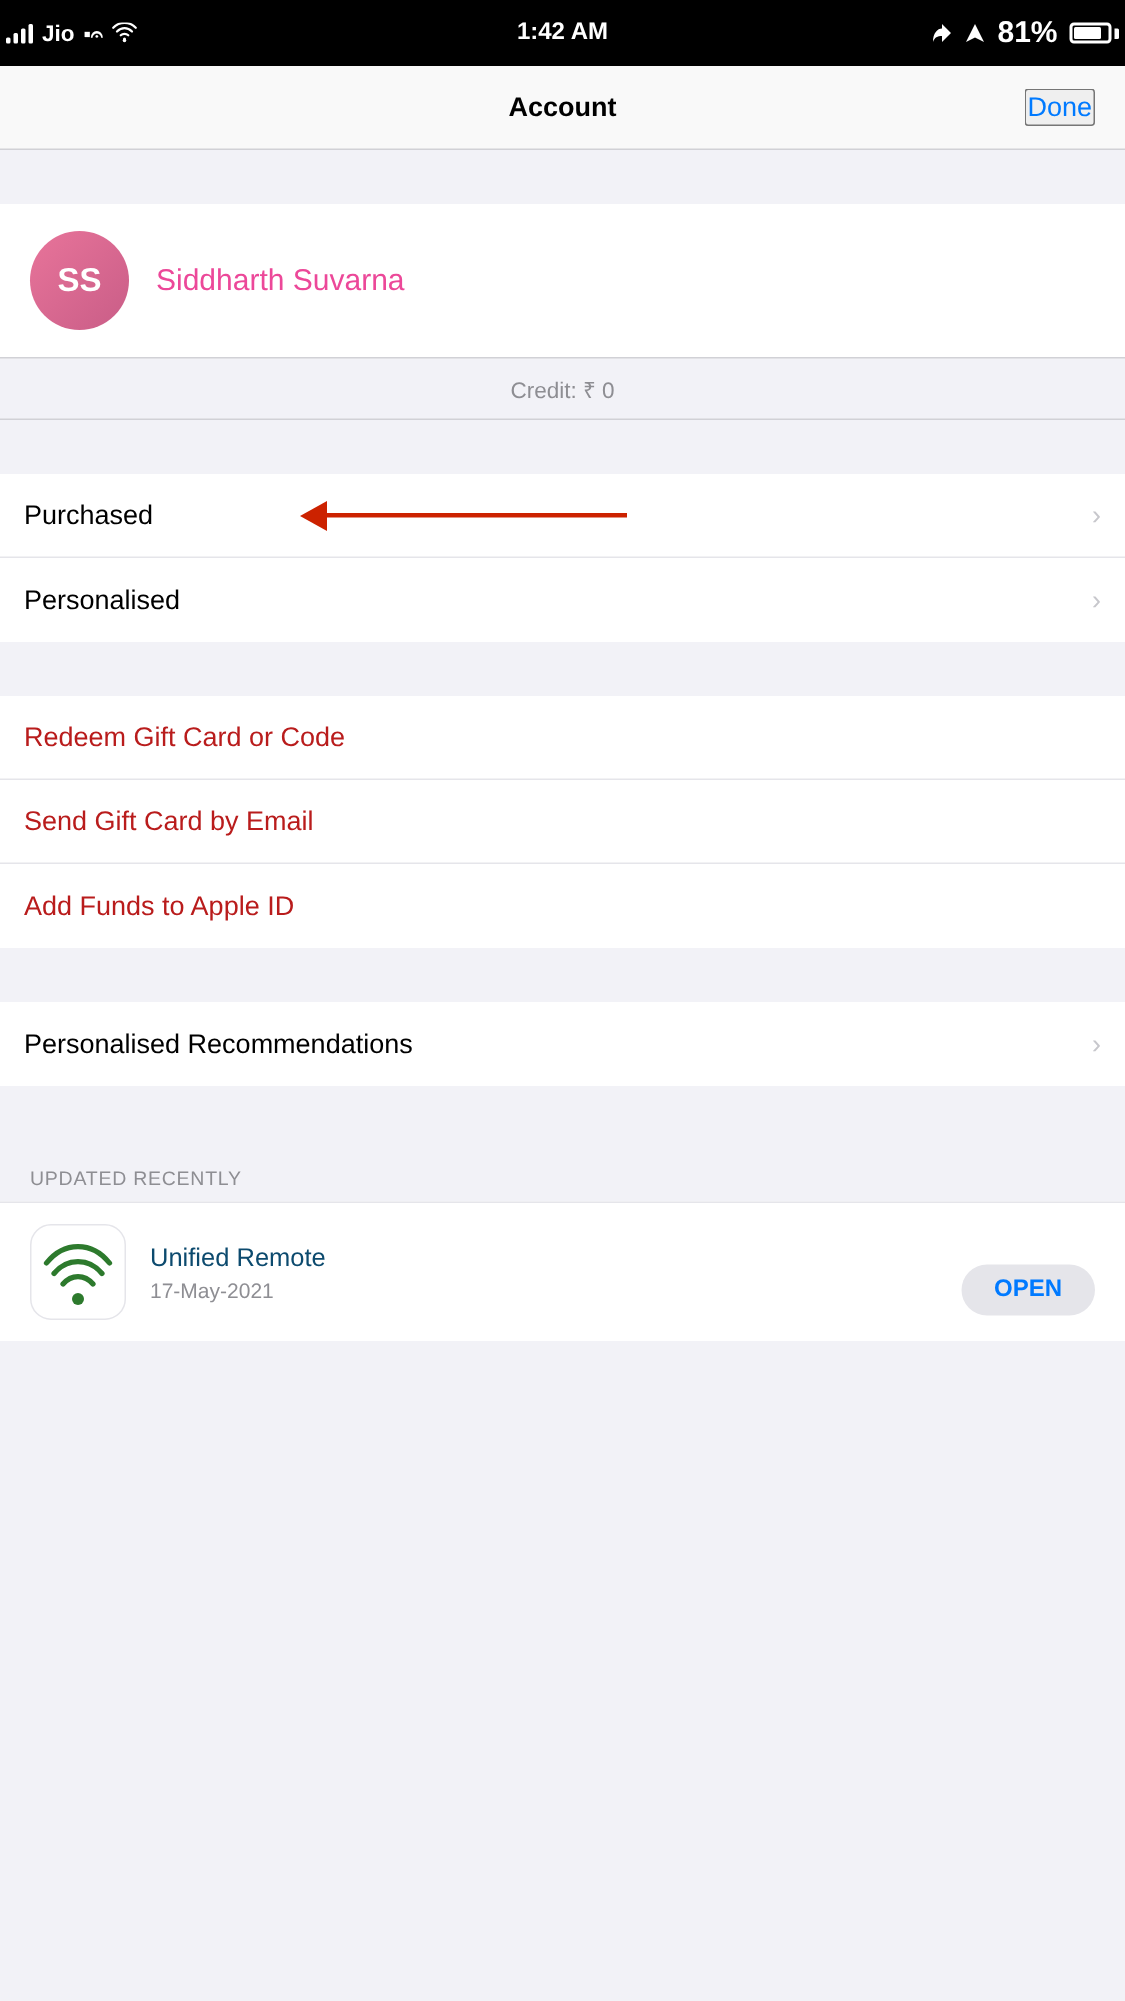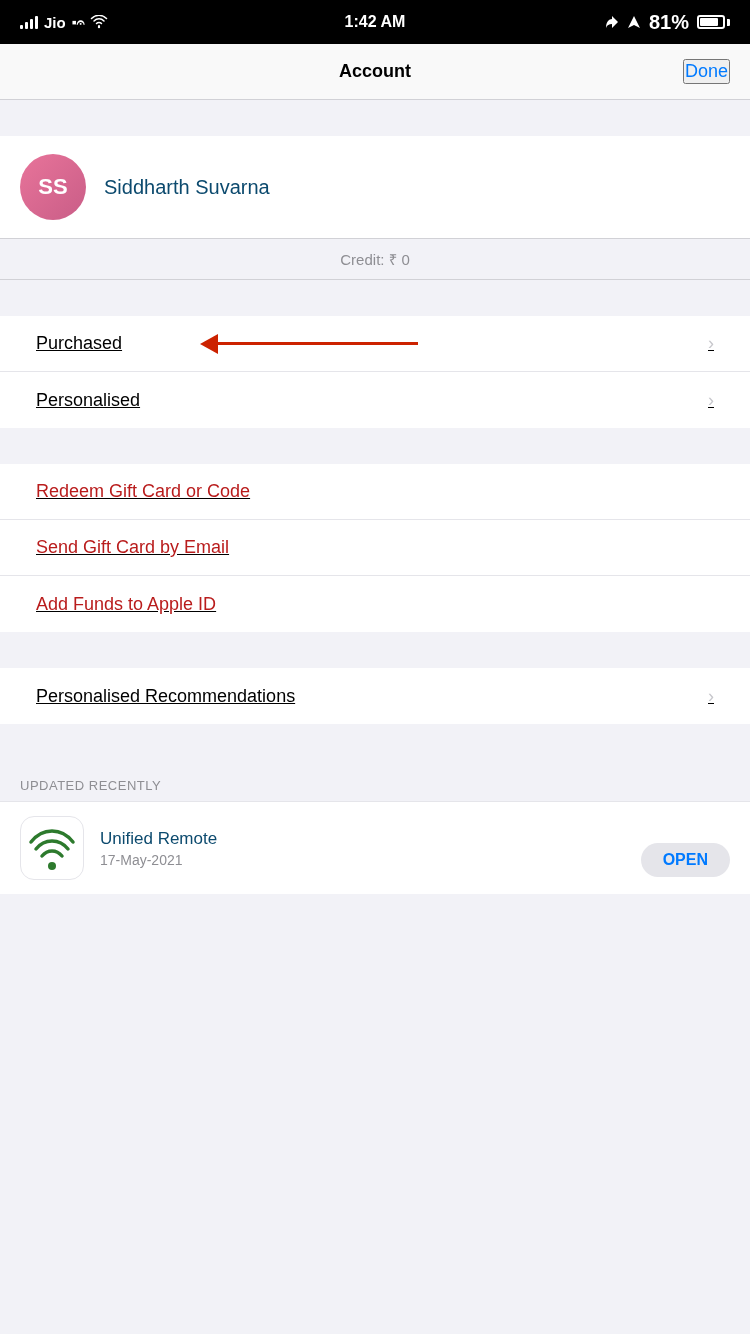--- a/index.html
+++ b/index.html
@@ -13,21 +13,21 @@
       overflow-x: hidden;
     }
 
     
     .status-bar {
       background: #000;
       height: 44px;
       display: flex;
       align-items: center;
       justify-content: space-between;
-      padding: 0 20px;
+      padding: 0 4px;
       color: #fff;
       font-size: 15px;
       font-weight: 600;
     }
     .status-left { display: flex; align-items: center; gap: 6px; }
     .status-center { position: absolute; left: 50%; transform: translateX(-50%); font-size: 16px; font-weight: 600; }
     .status-right { display: flex; align-items: center; gap: 8px; font-size: 20px; }
 
     
     .signal-bars { display: flex; align-items: flex-end; gap: 2px; height: 14px; }
@@ -121,21 +121,21 @@
       justify-content: center;
       color: #fff;
       font-size: 22px;
       font-weight: 600;
       flex-shrink: 0;
       margin-right: 18px;
     }
     .profile-name {
       font-size: 20px;
       font-weight: 400;
-      color: #0c4a6e;
+      color: #ec4899;
     }
 
     
     .credit-row {
       background: #f2f2f7;
       height: 42px;
       display: flex;
       align-items: center;
       justify-content: center;
       border-top: 1px solid #d1d1d6;
@@ -148,27 +148,26 @@
 
     
     .list-section {
       background: #fff;
       margin-top: 0;
     }
     .list-item {
       display: flex;
       align-items: center;
       justify-content: space-between;
-      padding: 0 36px;
+      padding: 0 16px;
       height: 56px;
       border-bottom: 1px solid #e5e5ea;
       background: #fff;
       cursor: pointer;
       position: relative;
-      text-decoration: underline;
     }
     .list-item:last-child { border-bottom: none; }
     .list-item-text {
       font-size: 18px;
       color: #000;
     }
     .list-item-text.blue {
       color: #b91c1c;
     }
     .chevron {

